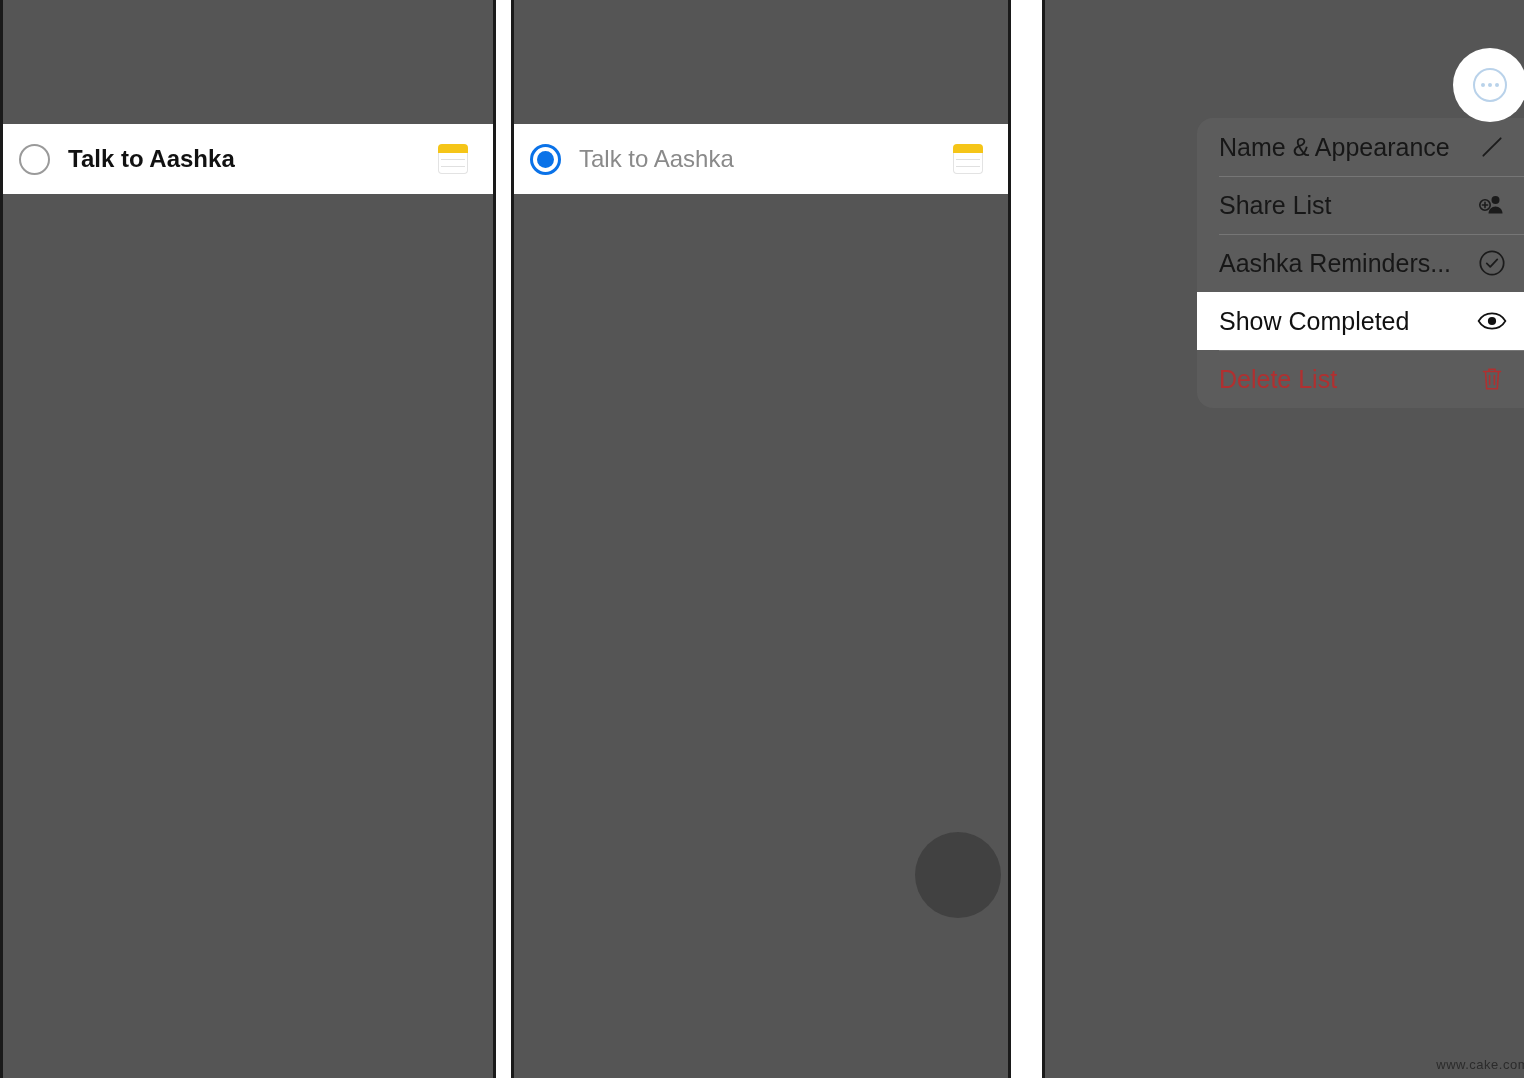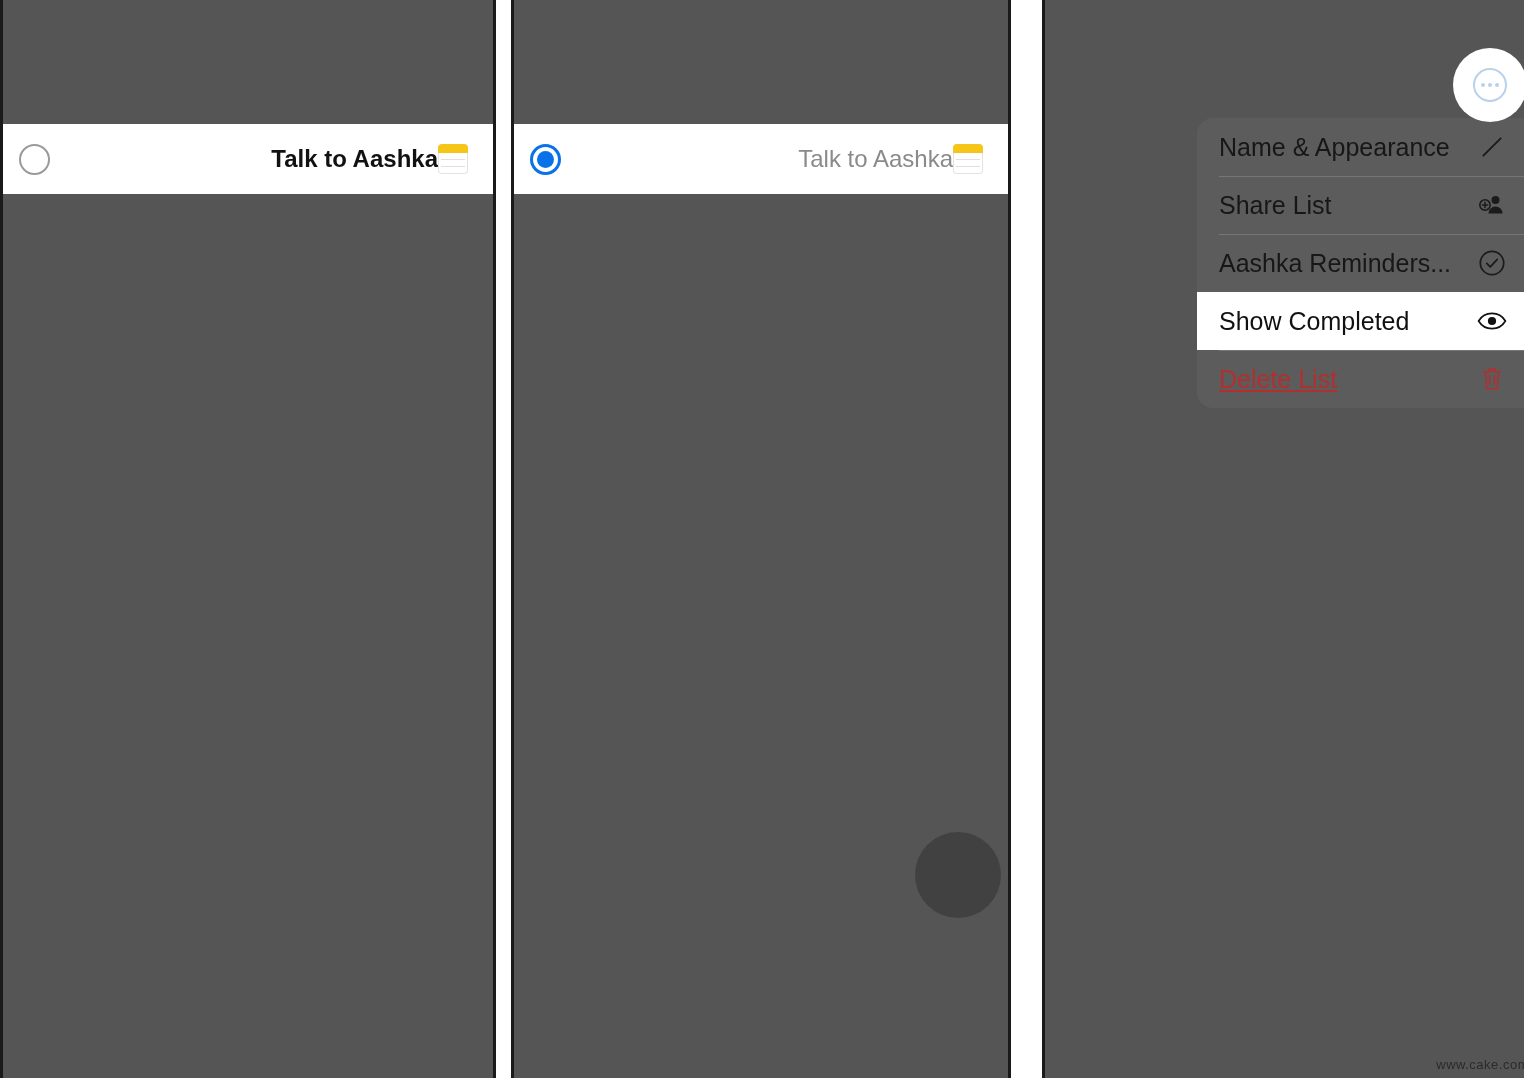--- a/index.html
+++ b/index.html
@@ -142,21 +142,21 @@
     height: 1px; background: #e2e2e2; margin-left: 68px; opacity: .85;
   }
   .divider.sub { margin-left: 116px; }
 
   
   .row.highlight {
     z-index: 20;
     background: #ffffff;
     padding-left: 0;
   }
-  .row.highlight .row-title { color: #111; font-weight: bold; text-align: right; }
+  .row.highlight .row-title { color: #111; font-weight: bold; }
   .row.highlight.done .row-title { color: #8a8a8a; font-weight: normal; }
 
   
   .note-icon { width: 30px; height: 30px; position: relative; }
   .note-icon .top { position:absolute; left:0; top:0; width:30px; height:9px; background:#f5c518; border-radius:4px 4px 0 0;}
   .note-icon .body { position:absolute; left:0; top:9px; width:30px; height:21px; background:#fff; border:1px solid #e3e3e3; border-top:none; border-radius:0 0 4px 4px;}
   .note-icon .body::before, .note-icon .body::after {
     content:""; position:absolute; left:2px; right:2px; height:1px; background:#e0e0e0;
   }
   .note-icon .body::before { top: 6px; }
@@ -221,21 +221,21 @@
     height: 58px;
     padding: 0 30px 0 22px;
     position: relative;
   }
   .ctxrow .txt { font-size: 25px; color: #171717; flex: 1 1 auto; white-space: nowrap;}
   .ctxrow .ic { flex: 0 0 auto; width: 34px; display:flex; align-items:center; justify-content:center;}
   .ctxrow + .ctxrow::before {
     content:""; position:absolute; left:22px; right:0; top:0; height:1px;
     background: rgba(255,255,255,0.16);
   }
-  .ctxrow.destructive .txt { color: #b03030; text-decoration: underline; }
+  .ctxrow.destructive .txt { color: #b03030; }
   .ctxrow.selected {
     background: #ffffff; z-index: 40;
   }
   .ctxrow.selected .txt { color: #111; }
   .ctxrow.selected::before { display:none; }
 
   
   .edge {
     position: absolute; top: 0; bottom: 0; width: 3px; background: #1a1a1a; z-index: 50;
   }

